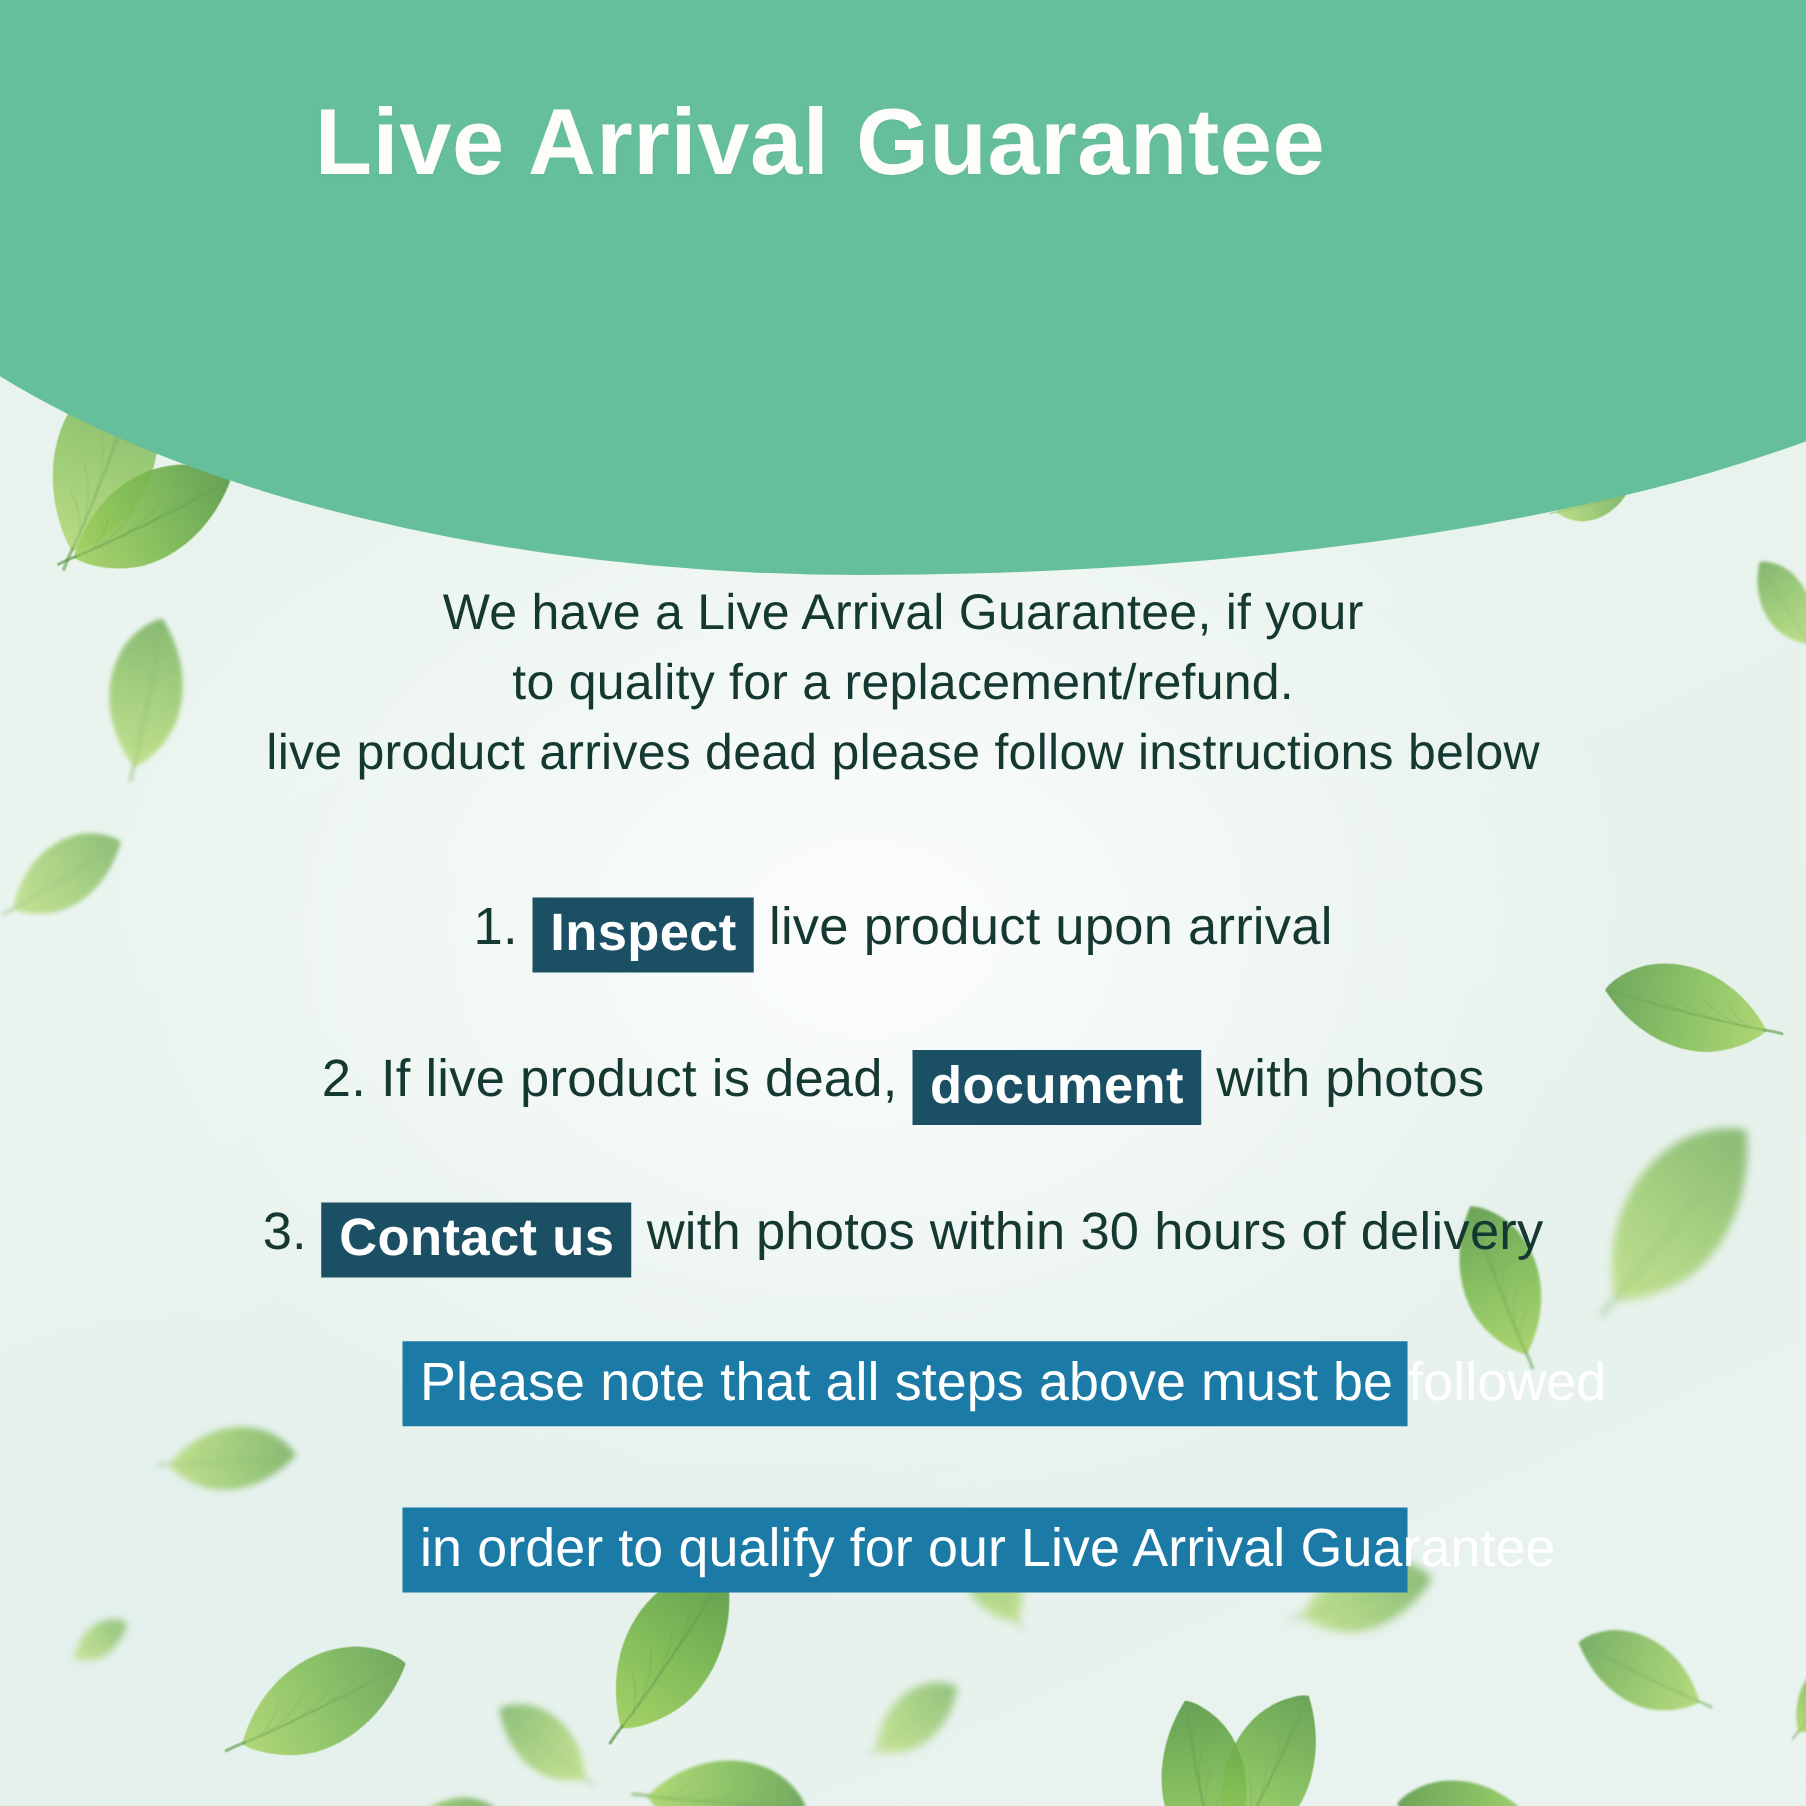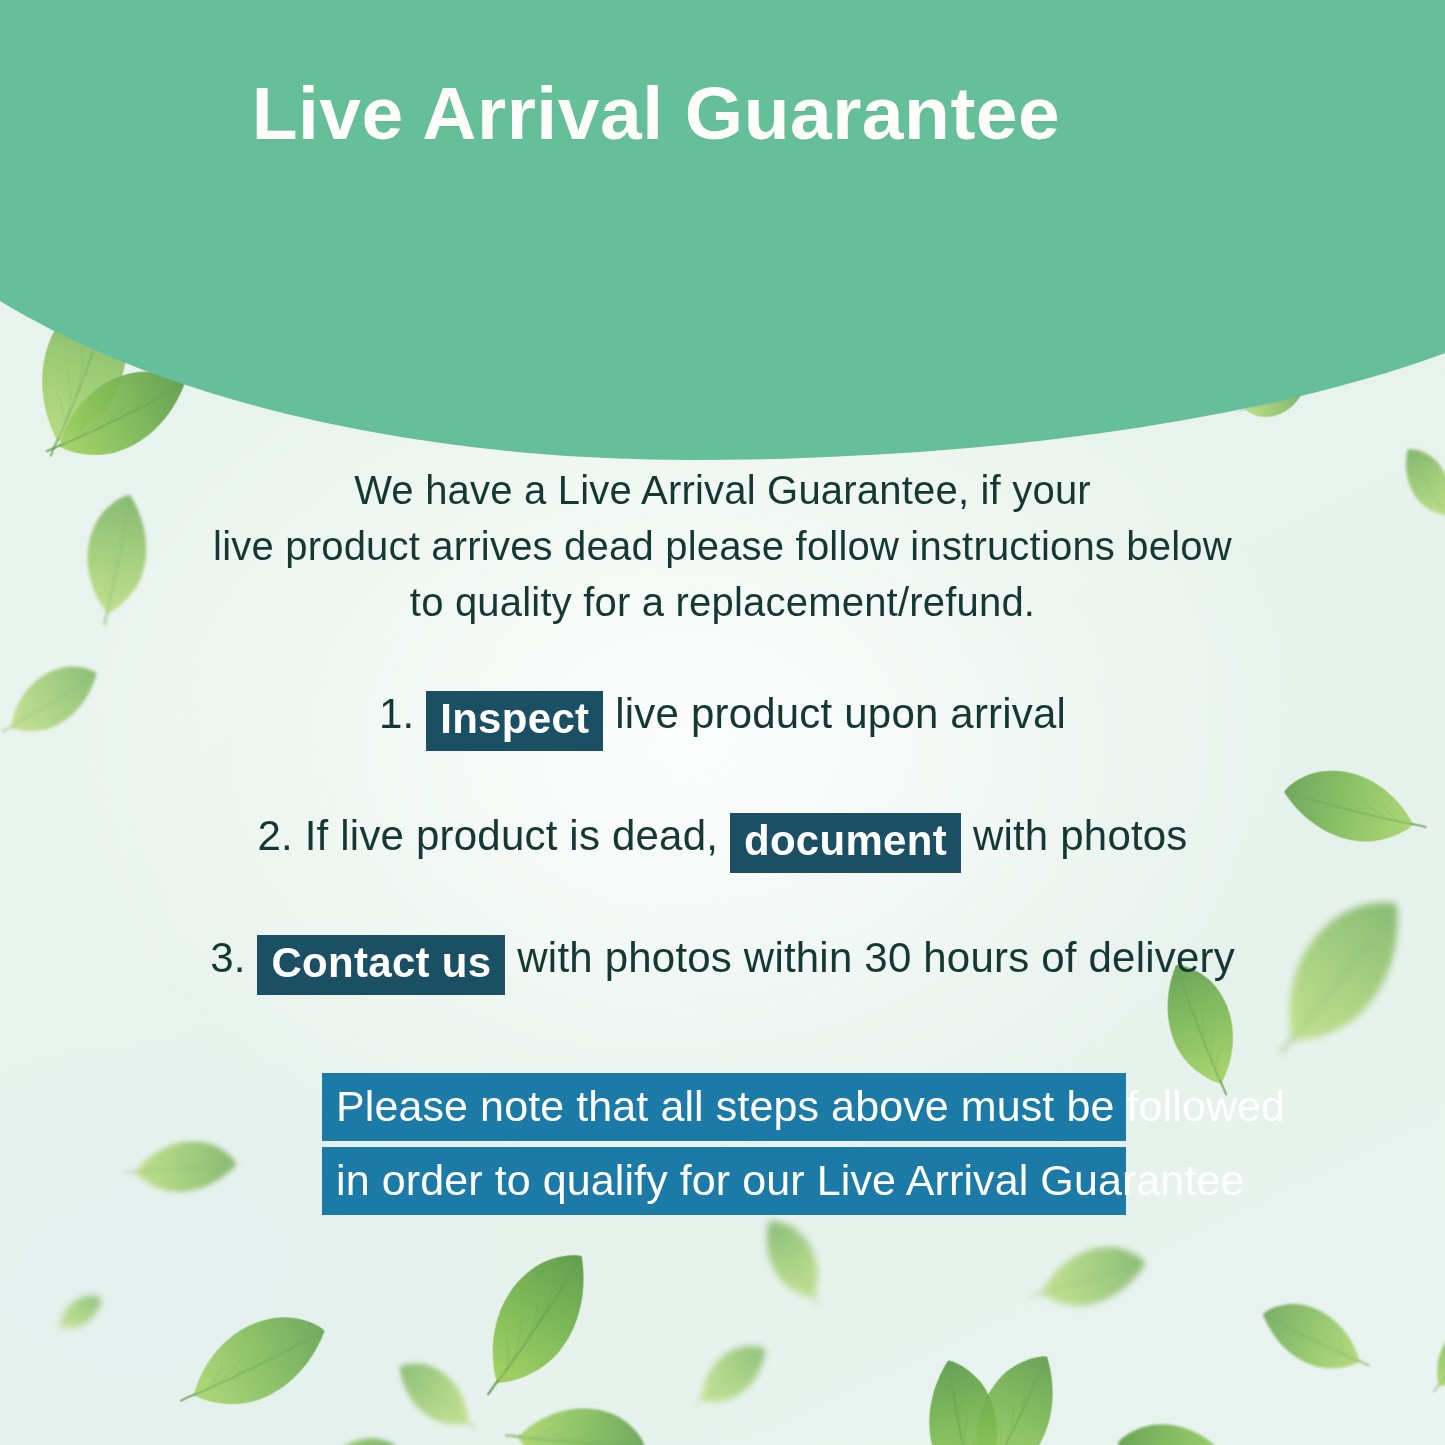--- a/index.html
+++ b/index.html
@@ -78,21 +78,21 @@
     width: 1445px;
   }
   .step {
     text-align: center;
     color: #153832;
     font-size: 42px;
     line-height: 62px;
     white-space: nowrap;
     letter-spacing: 0.2px;
   }
-  .step-1 { margin-bottom: 54px; }
+  .step-1 { margin-bottom: 54px; margin-top: 27px; }
   .step-2 { margin-bottom: 54px; }
 
   .chip {
     display: inline-block;
     background: #1b4f63;
     color: #ffffff;
     font-weight: bold;
     padding: 2px 14px 6px 14px;
     line-height: 52px;
     vertical-align: -5px;
@@ -107,21 +107,21 @@
     background: #1b7ba6;
     color: #ffffff;
     font-size: 43px;
     line-height: 58px;
     padding: 4px 14px 6px 14px;
     box-sizing: border-box;
     white-space: nowrap;
     letter-spacing: 0.1px;
   }
   .note-1 { top: 1073px; }
-  .note-2 { top: 1147px; }
+  .note-2 { top: 1206px; }
 
   
   .leaf {
     position: absolute;
     transform-origin: 50% 50%;
     pointer-events: none;
   }
   .leaf svg { display: block; overflow: visible; }
 </style>
 </head>
@@ -741,22 +741,22 @@
           </g>
         </svg>
       </div>
     </div>
 
   <div class="header-blob"></div>
   <div class="header-title">Live Arrival Guarantee</div>
 
   <div class="intro">
     <span>We have a Live Arrival Guarantee, if your</span>
+    <span>to quality for a replacement/refund.</span>
     <span>live product arrives dead please follow instructions below</span>
-    <span>to quality for a replacement/refund.</span>
   </div>
 
   <div class="steps">
 
     <div class="step step-1">
       <span>1.</span>
       <span class="chip">Inspect</span>
       <span>live product upon arrival</span>
     </div>
 

